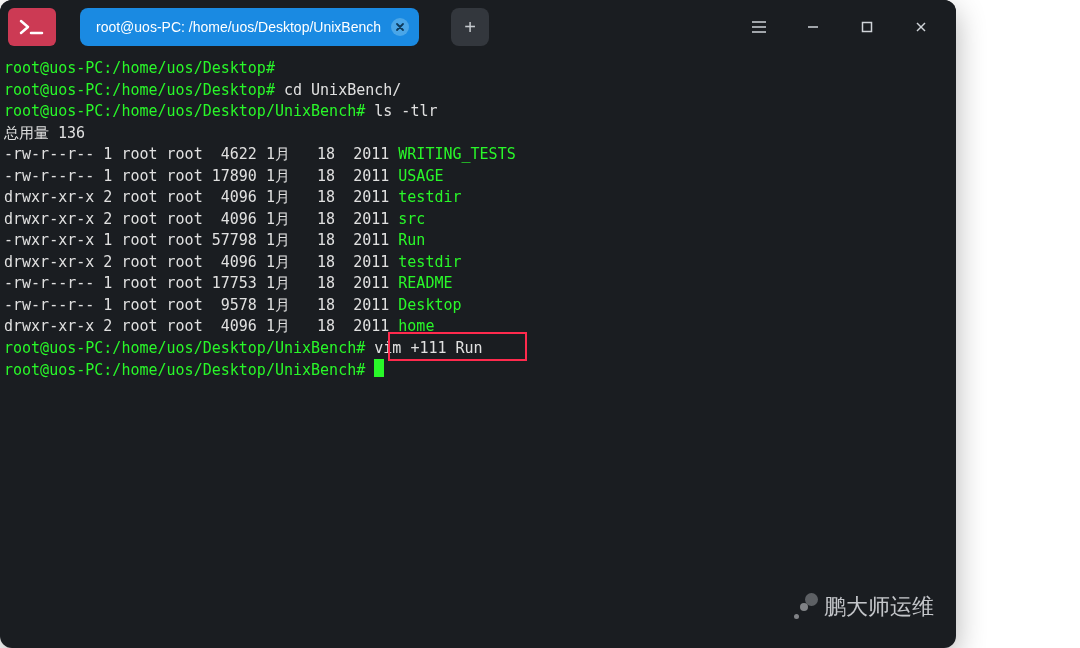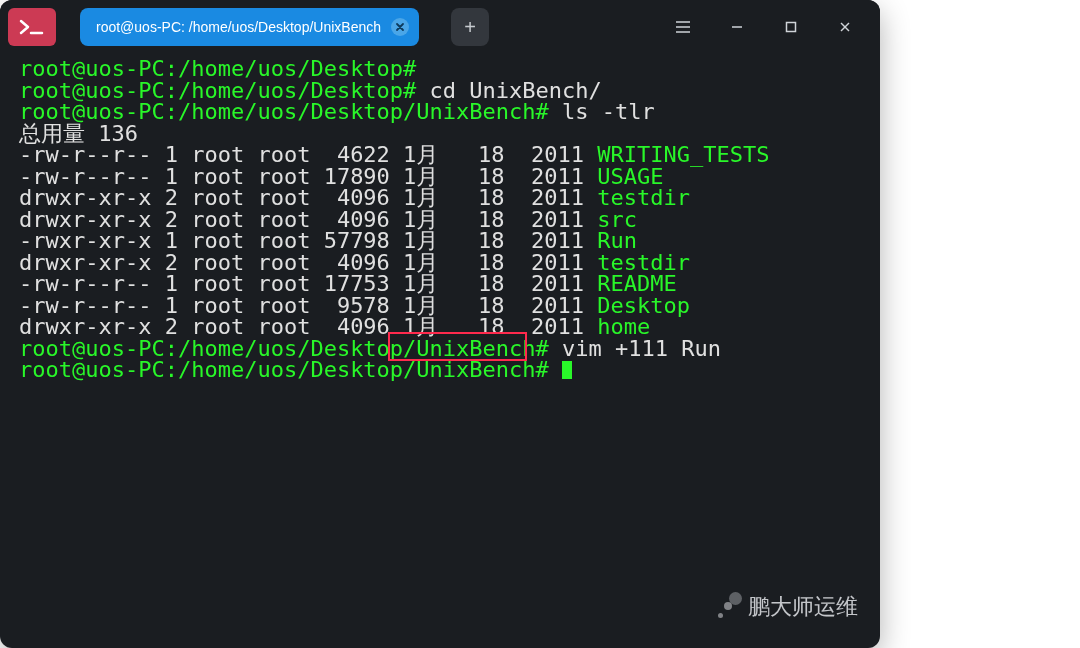--- a/index.html
+++ b/index.html
@@ -6,21 +6,21 @@
     margin: 0; padding: 0;
     width: 1080px; height: 648px;
     background: #fff;
     font-family: "Segoe UI", "Microsoft YaHei", sans-serif;
     overflow: hidden;
     position: relative;
   }
   .window {
     position: absolute;
     left: 0; top: 0;
-    width: 880px; height: 648px;
+    width: 956px; height: 648px;
     background: #1a1d21;
     border-radius: 12px;
     overflow: hidden;
     box-shadow: 0 10px 30px rgba(0,0,0,0.3);
   }
   .titlebar {
     height: 54px;
     display: flex;
     align-items: center;
     padding: 0 8px;
@@ -88,42 +88,41 @@
     color: #cfd3d8;
     cursor: pointer;
   }
   .win-btn svg { width: 14px; height: 14px; stroke: #cfd3d8; stroke-width: 1.5; fill: none; }
   .win-btn.menu svg { width: 18px; height: 18px; }
   .terminal {
     position: absolute;
     left: 0; top: 58px; right: 0; bottom: 0;
     padding: 0 4px;
     font-family: "DejaVu Sans Mono", "Menlo", "Consolas", monospace;
-    font-size: 22px;
+    font-size: 15px;
     line-height: 21.5px;
     color: #e0e0e0;
     white-space: pre;
-    margin-left: 15px;
   }
   .green { color: #29f729; }
   .cursor {
     display: inline-block;
     width: 10px; height: 18px;
     background: #29f729;
     vertical-align: -2px;
   }
   .highlight-box {
     position: absolute;
     border: 2.5px solid #ff2a4d;
     pointer-events: none;
   }
   .watermark {
     position: absolute;
     right: 22px; bottom: 26px;
-    display: flex; align-items: flex-start; gap: 6px;
+    display: flex; align-items: center; gap: 6px;
     color: #e2e4e8;
     opacity: 0.85;
     font-size: 22px;
   }
   .wm-logo {
     width: 28px; height: 28px;
     position: relative;
   }
   .wm-logo .bubble {
     position: absolute;

